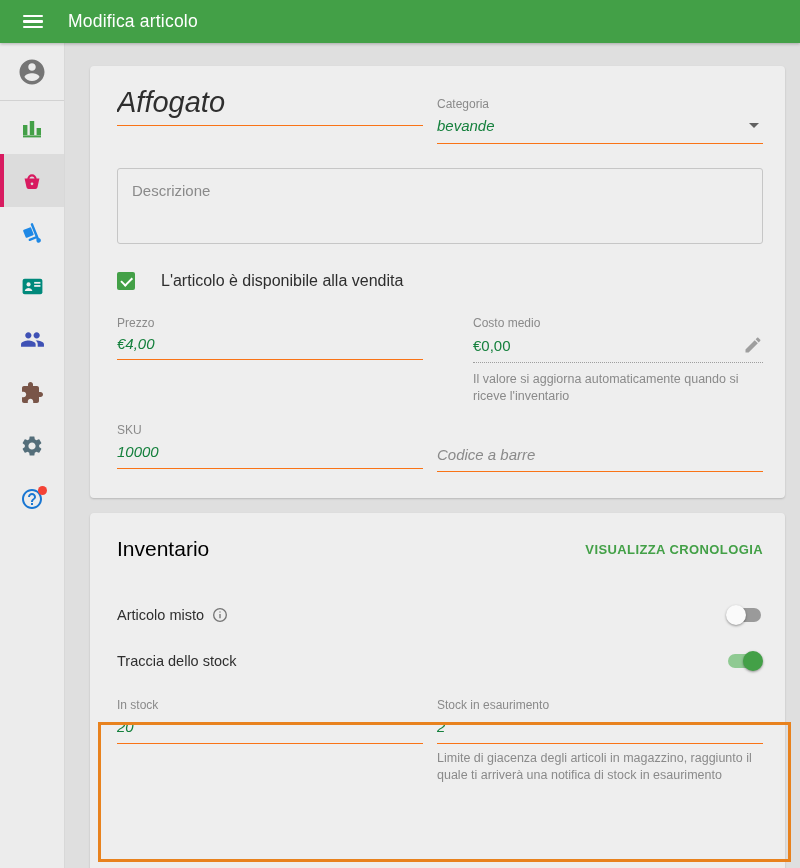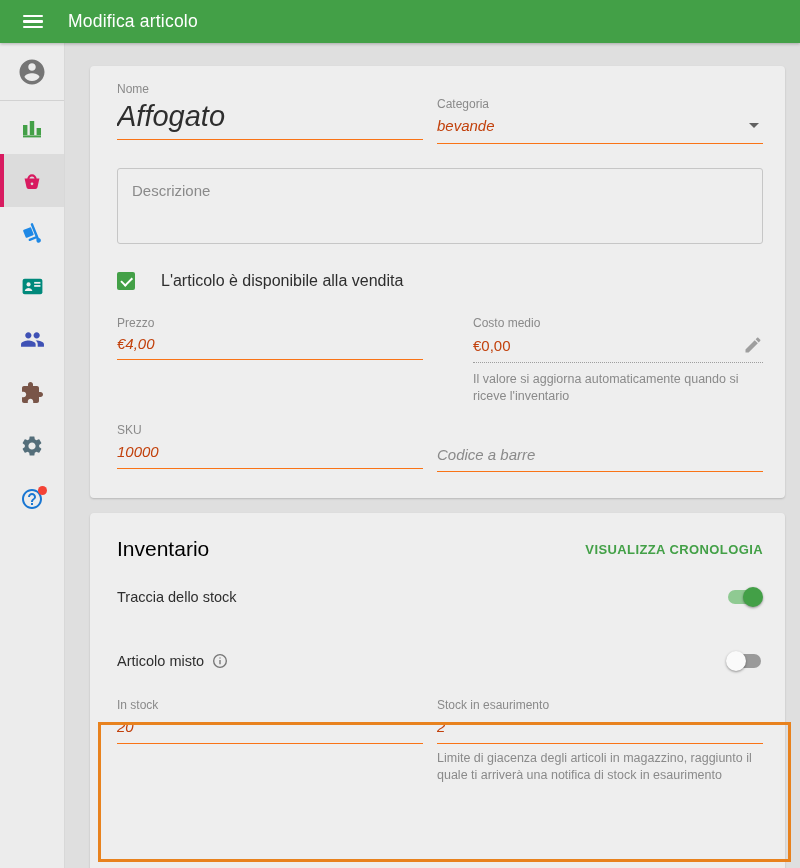--- a/index.html
+++ b/index.html
@@ -35,21 +35,21 @@
   .card {
     background:#eeeeee; border-radius:4px; margin:0 15px 0 25px;
     box-shadow:0 1px 2px rgba(0,0,0,.18);
   }
   .card1 { margin-top:23px; padding:16px 22px 26px 27px; }
   .card2 { margin-top:15px; padding:24px 22px 26px 27px; height:420px; }
   .cols { display:flex; }
   .col-l { width:306px; flex:none; }
   .col-r { margin-left:14px; flex:1; min-width:0; }
   .fld-label { font-size:12px; color:#8a8a8a; }
-  .fld-value { font-size:15px; color:#c2410c; }
+  .fld-value { font-size:15px; color:#15803d; }
   .underline { border-bottom:1px solid #f97316;font-style:italic; }
   .underline-dotted { border-bottom:1px dotted #9e9e9e; }
   input, textarea { font-family:"Liberation Sans", sans-serif; background:transparent; border:none; outline:none; color:#2e2e2e; width:100%; }
   input::placeholder, textarea::placeholder { color:#8a8a8a; }
   .name-input { font-size:29px; padding:4px 0 6px 0; }
   .select-row { display:flex; align-items:center; justify-content:space-between; padding:6px 4px 9px 0; cursor:pointer; }
   .chevron-down { width:0; height:0; border-left:5px solid transparent; border-right:5px solid transparent; border-top:5.5px solid #616161; }
   .desc-box { margin-top:24px; border:1px solid #c6c6c6; border-radius:3px; height:76px; }
   .desc-box textarea { height:100%; padding:13px 14px; font-size:15px; resize:none; }
   .check-row { margin-top:28px; display:flex; align-items:center; }
@@ -182,21 +182,20 @@
     </span>
     <span class="badge-dot"></span>
   </div>
 </div>
 
 <div class="main">
 
   <div class="card card1">
     <div class="cols">
       <div class="col-l">
-        <div class="fld-label">Nome</div>
         <input class="name-input underline" readonly="" value="Affogato" style="">
       </div>
       <div class="col-r" style="padding-top:15px;">
         <div class="fld-label">Categoria</div>
         <div class="select-row underline">
           <span class="fld-value">bevande</span>
           <span class="chevron-down"></span>
         </div>
       </div>
     </div>
@@ -241,45 +240,45 @@
         <div class="pad-label"></div>
         <input class="fld-value underline" style="padding: 6px 0px 8px;" readonly="" placeholder="Codice a barre">
       </div>
     </div>
   </div>
 
   <div class="card card2">
     <div class="inv-head">
       <div class="inv-title">Inventario</div>
       <div class="inv-link">VISUALIZZA CRONOLOGIA</div>
-    </div>
-
-    <div class="inv-row row-traccia">
-      <span>Traccia dello stock</span>
-      <span class="switch on push">
-          <span class="track"></span>
-          <span class="knob"></span>
-        </span>
     </div>
 
     <div class="inv-row row-misto">
       <span>Articolo misto</span>
       <span class="info-ic">
         <svg width="16" height="16" viewBox="0 0 24 24" fill="none" stroke="#757575" stroke-width="2">
             <circle cx="12" cy="12" r="9.5"></circle>
             <line x1="12" y1="10.5" x2="12" y2="17"></line>
             <line x1="12" y1="6.6" x2="12" y2="8.4"></line>
           </svg>
       </span>
       <span class="switch off push">
           <span class="track"></span>
           <span class="knob"></span>
         </span>
     </div>
 
+    <div class="inv-row row-traccia">
+      <span>Traccia dello stock</span>
+      <span class="switch on push">
+          <span class="track"></span>
+          <span class="knob"></span>
+        </span>
+    </div>
+
     <div class="cols stock-row">
       <div class="col-l">
         <div class="fld-label">In stock</div>
         <input class="fld-value underline" style="padding: 6px 0px 8px;" readonly="" value="20">
       </div>
       <div class="col-r">
         <div class="fld-label">Stock in esaurimento</div>
         <input class="fld-value underline" style="padding: 6px 0px 8px;" readonly="" value="2">
         <div class="helper" style="margin-top:6px;">Limite di giacenza degli articoli in magazzino, raggiunto il quale ti arriverà una notifica di stock in esaurimento</div>
       </div>

